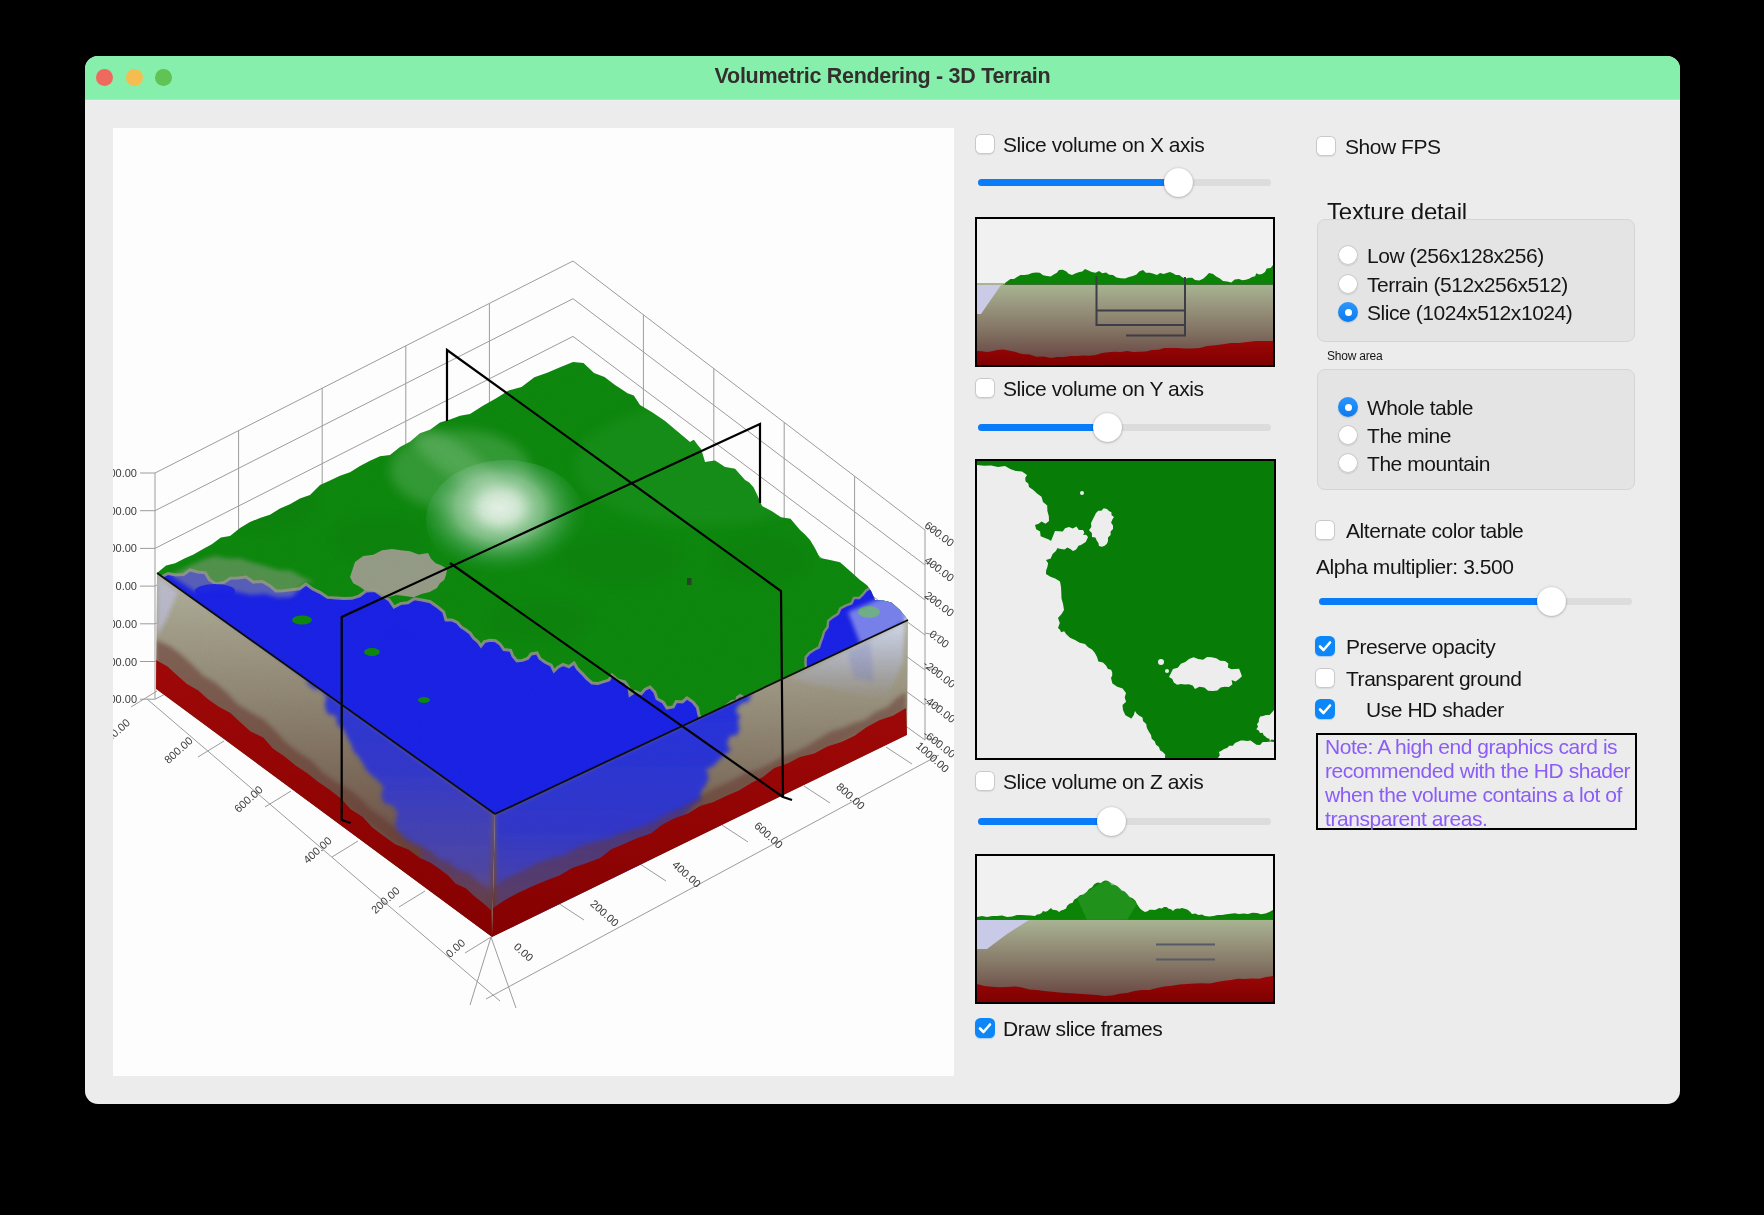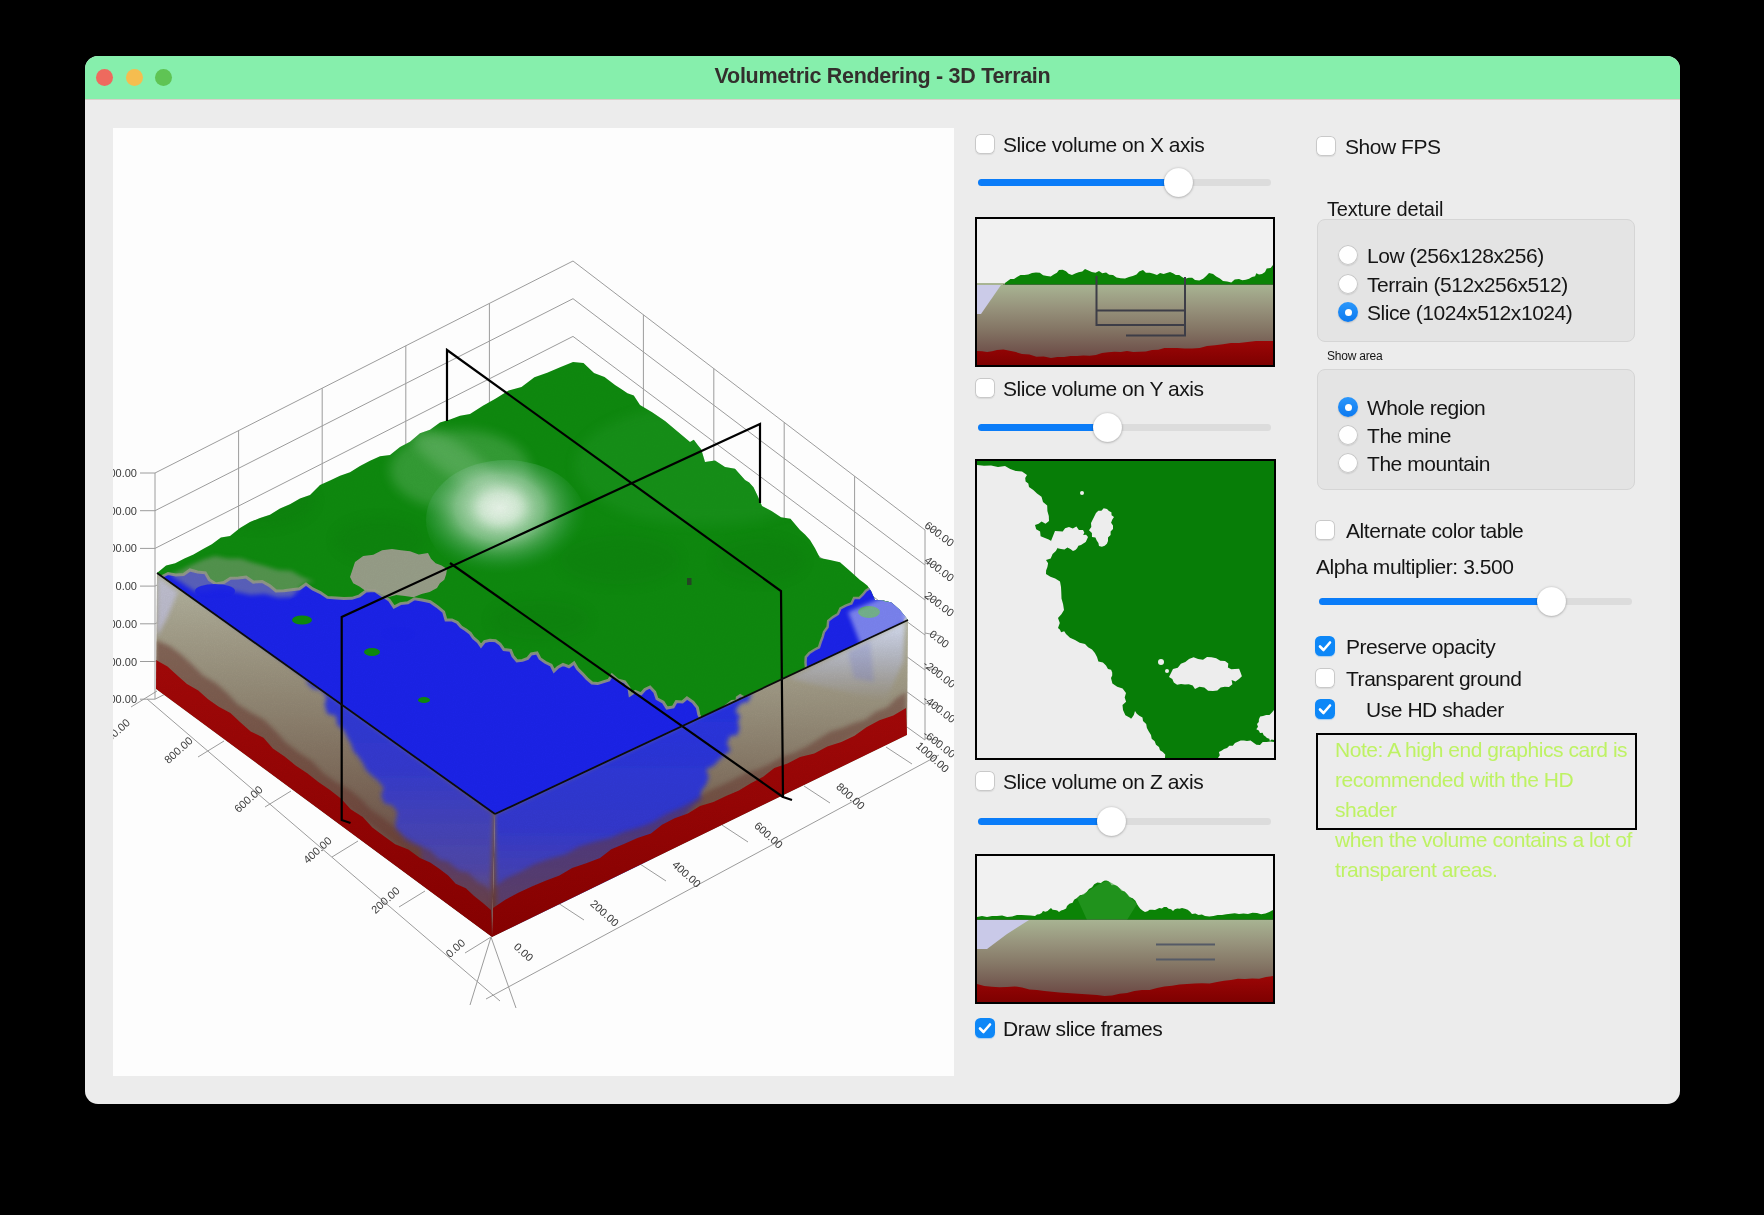--- a/index.html
+++ b/index.html
@@ -25,22 +25,22 @@
   .radio.on { background:linear-gradient(#2b97fb,#0b79f0); box-shadow:0 1px 1.5px rgba(0,0,0,0.15); }
   .radio.on::after { content:""; position:absolute; left:6.5px; top:6.5px; width:7px; height:7px;
                      border-radius:50%; background:#fff; }
   .slider { position:absolute; height:29px; }
   .slider .track { position:absolute; left:0; right:0; top:11px; height:7px; border-radius:3.5px; background:#dcdcdc; }
   .slider .fill { position:absolute; left:0; top:11px; height:7px; border-radius:3.5px 0 0 3.5px; background:#0a7cf8; }
   .slider .knob { position:absolute; top:0; width:29px; height:29px; border-radius:50%;
                   background:#fff; box-shadow:0 0.5px 2.5px rgba(0,0,0,0.35), inset 0 0 0 0.5px rgba(0,0,0,0.04); }
   .imgbox { position:absolute; border:2px solid #000; background:#f1f1f1; }
   .group { position:absolute; background:#e4e4e4; border:1px solid #d5d5d5; border-radius:8px; }
-  .note { position:absolute; border:2px solid #000; font-size:21px; color:#bef264;
-          line-height:30px; padding:0 0 0 17px; letter-spacing:-0.45px; }
+  .note { position:absolute; border:2px solid #000; font-size:21px; color:#8b5cf6;
+          line-height:24px; padding:0 0 0 7px; letter-spacing:-0.45px; }
 </style>
 </head>
 <body>
 <div class="win">
   <div class="titlebar">
     <div class="tl" style="left:11px;  background:#ee6a5e;"></div>
     <div class="tl" style="left:41px;  background:#f5bd4f;"></div>
     <div class="tl" style="left:70px;  background:#5fc454;"></div>
     <div class="title">Volumetric Rendering - 3D Terrain</div>
   </div>
@@ -317,32 +317,32 @@
     </svg></div>
 <div class="cb on" style="left:975px; top:1018px;">
     <svg width="16" height="16" viewBox="0 0 16 16">
       <path d="M3 8.5 L6.5 12 L13 4.5" stroke="#fff" stroke-width="2.6" fill="none" stroke-linecap="round" stroke-linejoin="round"></path>
     </svg>
   </div>
 <div class="lbl" style="left:1003px; top:1018px;">Draw slice frames</div>
 
 <div class="cb" style="left:1316px; top:136px;"></div>
 <div class="lbl" style="left:1345px; top:136px;">Show FPS</div>
-<div class="lbl" style="left:1327px; top:199px; font-size:20px; letter-spacing:-0.2px;">Texture detail</div>
+<div class="lbl" style="left:1327px; top:199px; font-size:24px; letter-spacing:-0.2px;">Texture detail</div>
 <div class="group" style="left:1317px; top:219px; width:318px; height:123px;"></div>
 <div class="radio" style="left:1338px; top:245px;"></div>
 <div class="lbl" style="left:1367px; top:245px;">Low (256x128x256)</div>
 <div class="radio" style="left:1338px; top:274px;"></div>
 <div class="lbl" style="left:1367px; top:274px;">Terrain (512x256x512)</div>
 <div class="radio on" style="left:1338px; top:302px;"></div>
 <div class="lbl" style="left:1367px; top:302px;">Slice (1024x512x1024)</div>
 <div class="lbl" style="left:1327px; top:350px; font-size:12px; letter-spacing:-0.2px;">Show area</div>
 <div class="group" style="left:1317px; top:369px; width:318px; height:121px;"></div>
 <div class="radio on" style="left:1338px; top:397px;"></div>
-<div class="lbl" style="left:1367px; top:397px;">Whole region</div>
+<div class="lbl" style="left:1367px; top:397px;">Whole table</div>
 <div class="radio" style="left:1338px; top:425px;"></div>
 <div class="lbl" style="left:1367px; top:425px;text-align:right;">The mine</div>
 <div class="radio" style="left:1338px; top:453px;"></div>
 <div class="lbl" style="left:1367px; top:453px;">The mountain</div>
 <div class="cb" style="left:1315px; top:520px;"></div>
 <div class="lbl" style="left:1346px; top:520px;">Alternate color table</div>
 <div class="lbl" style="left:1316px; top:556px;">Alpha multiplier: 3.500</div>
 <div class="slider" style="left:1319px; top:587px; width:313px;">
   <div class="track"></div>
     <div class="fill" style="width:232px;"></div>

